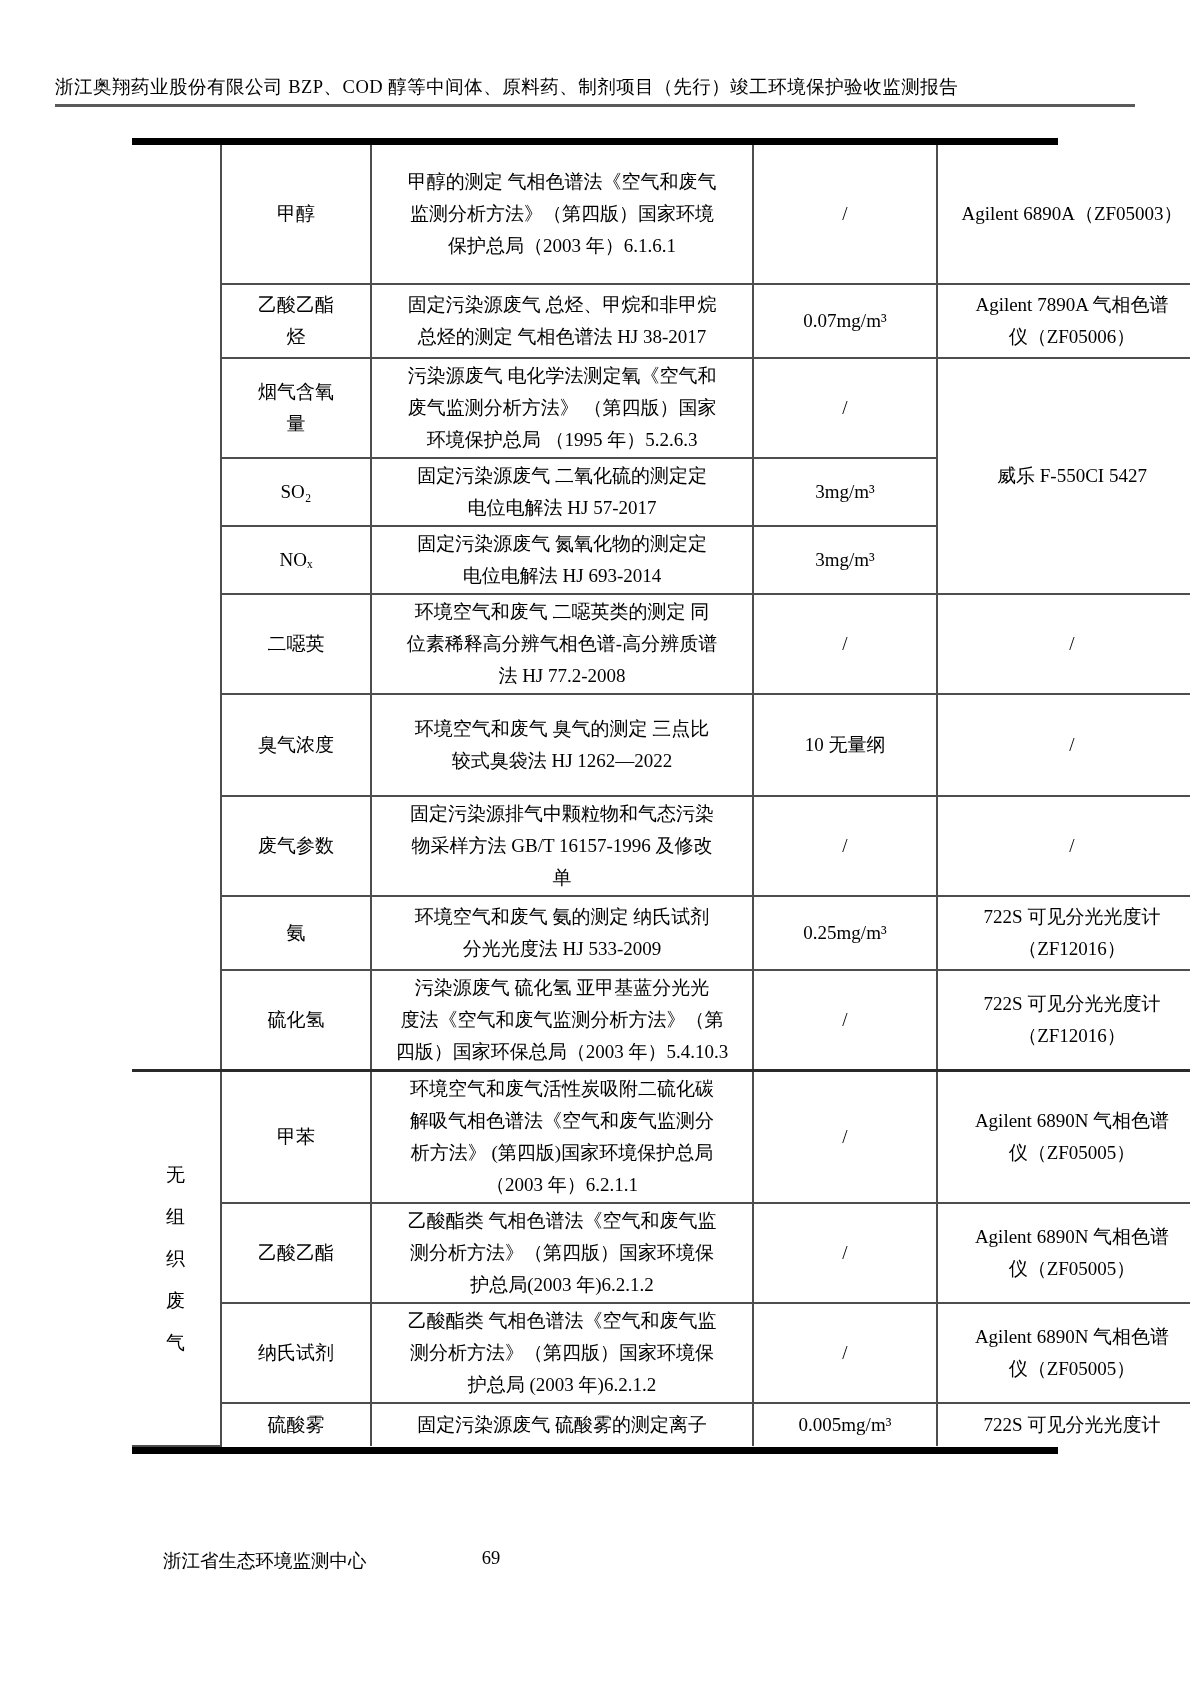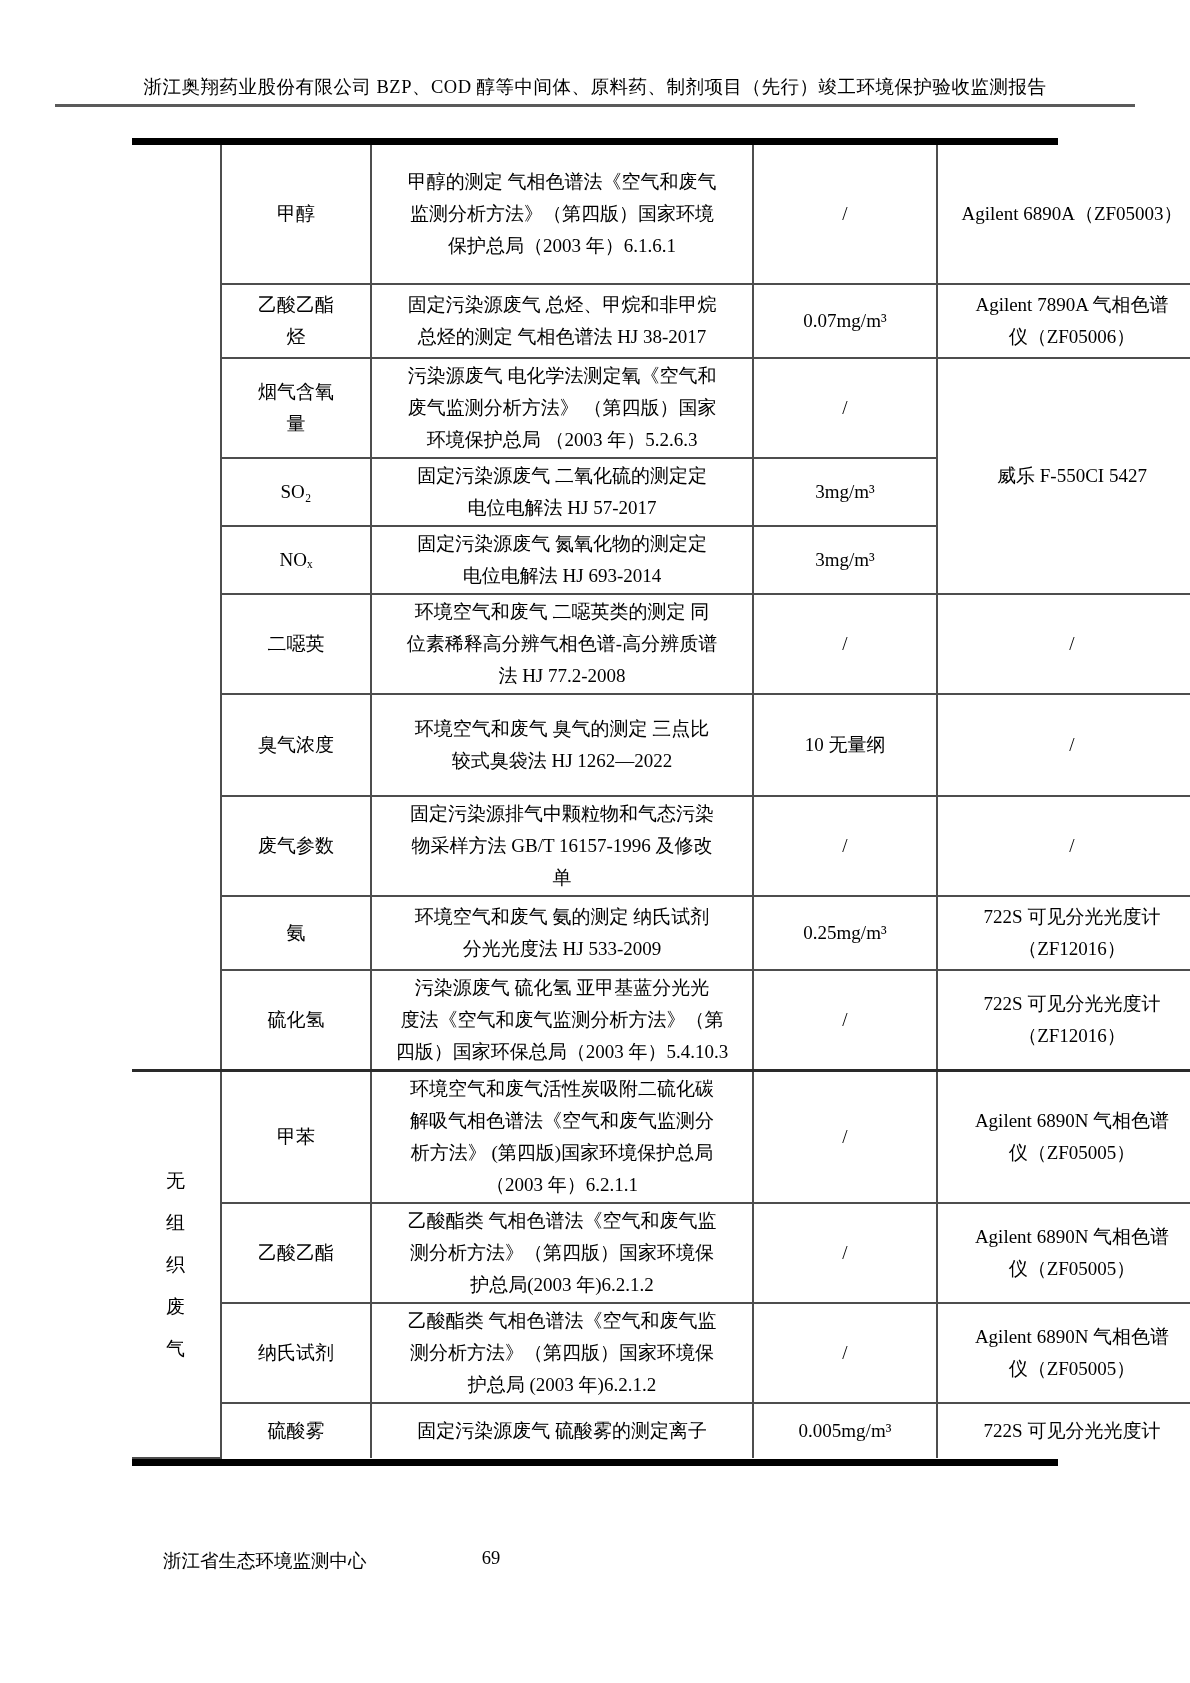--- a/index.html
+++ b/index.html
@@ -7,21 +7,21 @@
     position:relative;
     width:1190px;height:1683px;
     background:#ffffff;
     font-family:"Liberation Serif","DejaVu Serif",serif;
     color:#000;
     overflow:hidden;
     margin:0 auto;
   }
   .doc-header{
     position:absolute;top:74px;left:55px;width:1080px;
-    text-align:center;
+    text-align:left;
     font-size:18.5px;
     letter-spacing:0.5px;
     white-space:nowrap;
   }
   .header-rule{
     position:absolute;top:104px;left:55px;width:1080px;height:3px;
     background:#5a5a5a;
   }
   .table-wrap{
     position:absolute;left:132px;top:138px;width:926px;
@@ -46,21 +46,21 @@
   tr:first-child td{border-top:none;}
   tr:last-child td{border-bottom:none;}
   .col-section{border-left:none;width:52px;line-height:42px;letter-spacing:1px;}
   .col-param{width:112px;}
   .col-method{width:368px;padding:1px 6px;}
   .col-limit{width:146px;}
   .col-instr{border-right:none;width:232px;}
   tr.section-start td{border-top:3px solid #2a2a2a;}
   tbody tr:nth-child(1) td{height:130px;}
   tbody tr:nth-child(7) td{height:92px;}
-  tbody tr:nth-child(14) td{height:38px;line-height:30px;padding:8px 2px;}
+  tbody tr:nth-child(14) td{height:38px;line-height:30px;padding:2px 2px;}
   .doc-footer{
     position:absolute;top:1548px;left:0;width:1190px;
     font-size:18.5px;
   }
   .footer-org{position:absolute;left:163px;top:0;}
   .footer-page{position:absolute;left:0;width:982px;text-align:center;top:0;}
 </style>
 </head>
 <body>
 
@@ -89,21 +89,21 @@
 总烃的测定  气相色谱法  HJ 38-2017</td>
             <td class="col-limit">0.07mg/m³</td>
             <td class="col-instr">Agilent 7890A  气相色谱
 仪（ZF05006）</td>
           </tr>
           <tr>
             <td class="col-param">烟气含氧
 量</td>
             <td class="col-method">污染源废气  电化学法测定氧《空气和
 废气监测分析方法》 （第四版）国家
-环境保护总局 （2003 年）5.2.6.3</td>
+环境保护总局 （1995 年）5.2.6.3</td>
             <td class="col-limit">/</td>
             <td class="col-instr" rowspan="3">威乐 F-550CI 5427</td>
           </tr>
           <tr>
             <td class="col-param">SO₂</td>
             <td class="col-method">固定污染源废气  二氧化硫的测定定
 电位电解法  HJ 57-2017</td>
             <td class="col-limit">3mg/m³</td>
           </tr>
           <tr>

